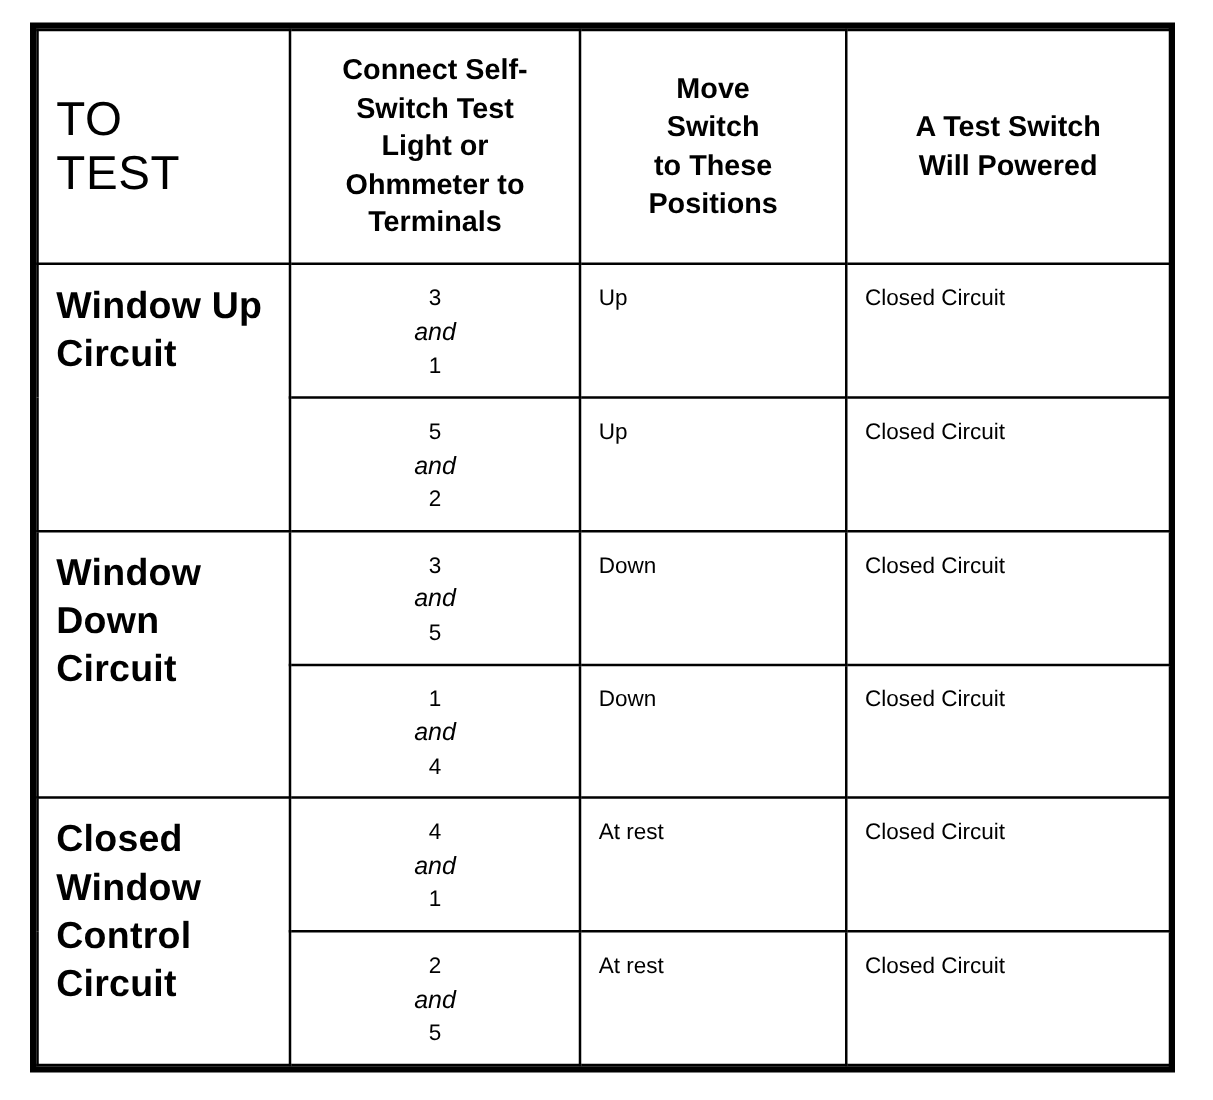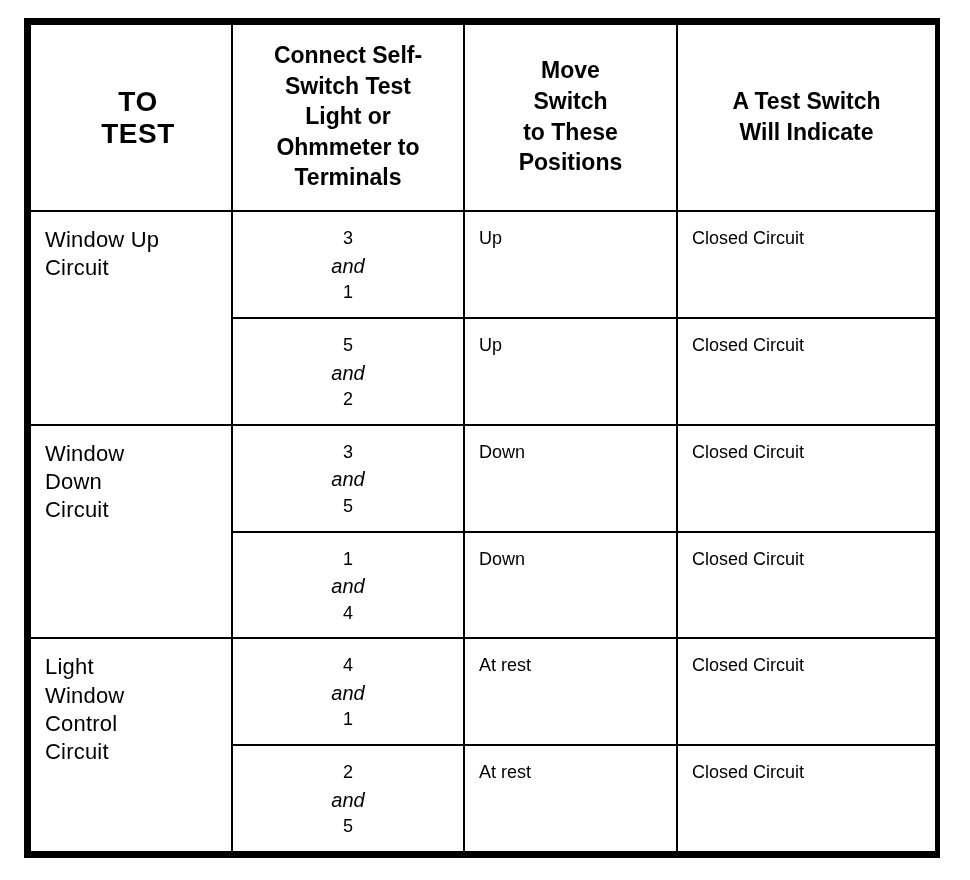--- a/index.html
+++ b/index.html
@@ -56,33 +56,33 @@
   
   .hdr {
     text-align: center;
     font-weight: bold;
     font-size: 23px;
     line-height: 1.33;
     padding: 14px 8px 16px 8px !important;
     vertical-align: middle !important;
   }
   .hdr-totest {
-    text-align: center;
-    font-weight: bold;
-    font-size: 28px;
+    text-align: left;
+    font-weight: normal;
+    font-size: 38px;
     line-height: 1.12;
     padding: 26px 0 26px 14px !important;
     vertical-align: middle !important;
     letter-spacing: 0.5px;
   }
 
   
   .lbl {
-    font-weight: normal;
-    font-size: 22px;
+    font-weight: bold;
+    font-size: 30px;
     line-height: 1.28;
     padding: 14px 0 10px 14px !important;
     letter-spacing: 0.2px;
   }
 
   .terminals {
     text-align: center;
     font-size: 18px;
     line-height: 1.42;
     padding: 14px 6px 10px 6px !important;
@@ -125,21 +125,21 @@
             <div>Terminals</div>
           </td>
           <td class="hdr">
             <div>Move</div>
             <div>Switch</div>
             <div>to These</div>
             <div>Positions</div>
           </td>
           <td class="hdr">
             <div>A Test Switch</div>
-            <div>Will Indicate</div>
+            <div>Will Powered</div>
           </td>
         </tr>
 
         <tr>
           <td class="lbl" rowspan="2">
             <div>Window Up</div>
             <div>Circuit</div>
           </td>
           <td class="terminals">
             <div>3</div>
@@ -178,21 +178,21 @@
             <div>1</div>
             <div class="and">and</div>
             <div>4</div>
           </td>
           <td class="plain">Down</td>
           <td class="plain">Closed Circuit</td>
         </tr>
 
         <tr>
           <td class="lbl" rowspan="2">
-            <div>Light</div>
+            <div>Closed</div>
             <div>Window</div>
             <div>Control</div>
             <div>Circuit</div>
           </td>
           <td class="terminals">
             <div>4</div>
             <div class="and">and</div>
             <div>1</div>
           </td>
           <td class="plain">At rest</td>

